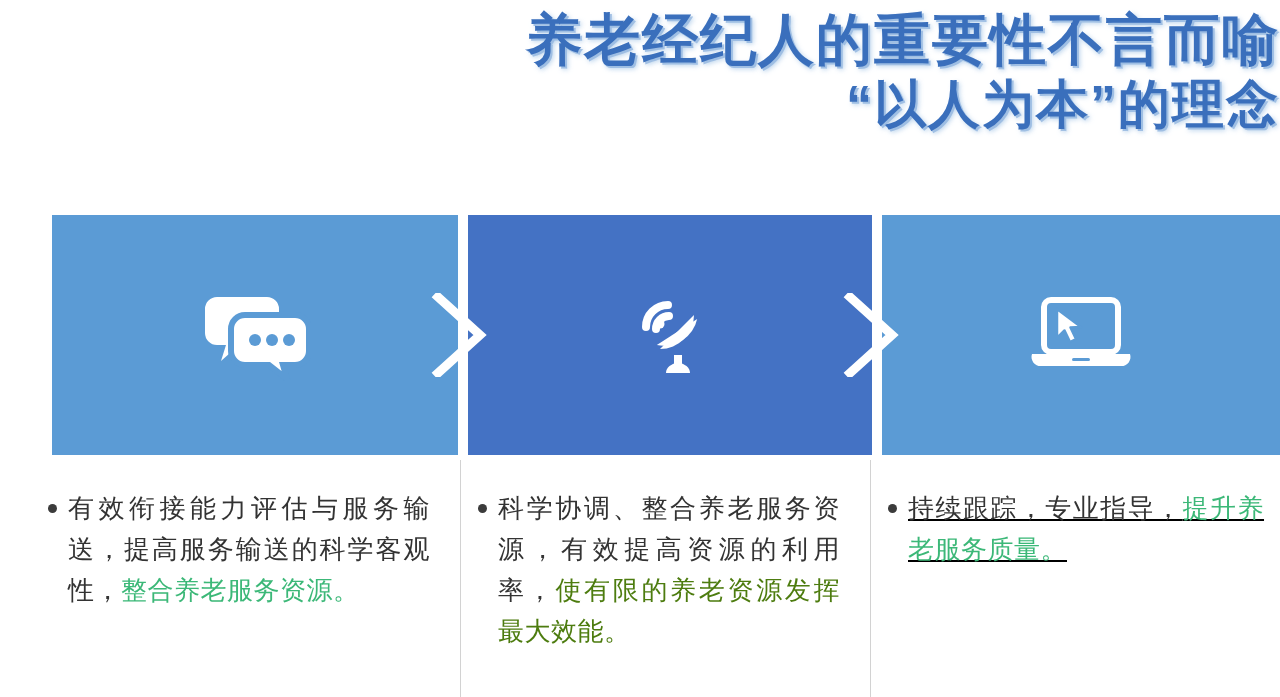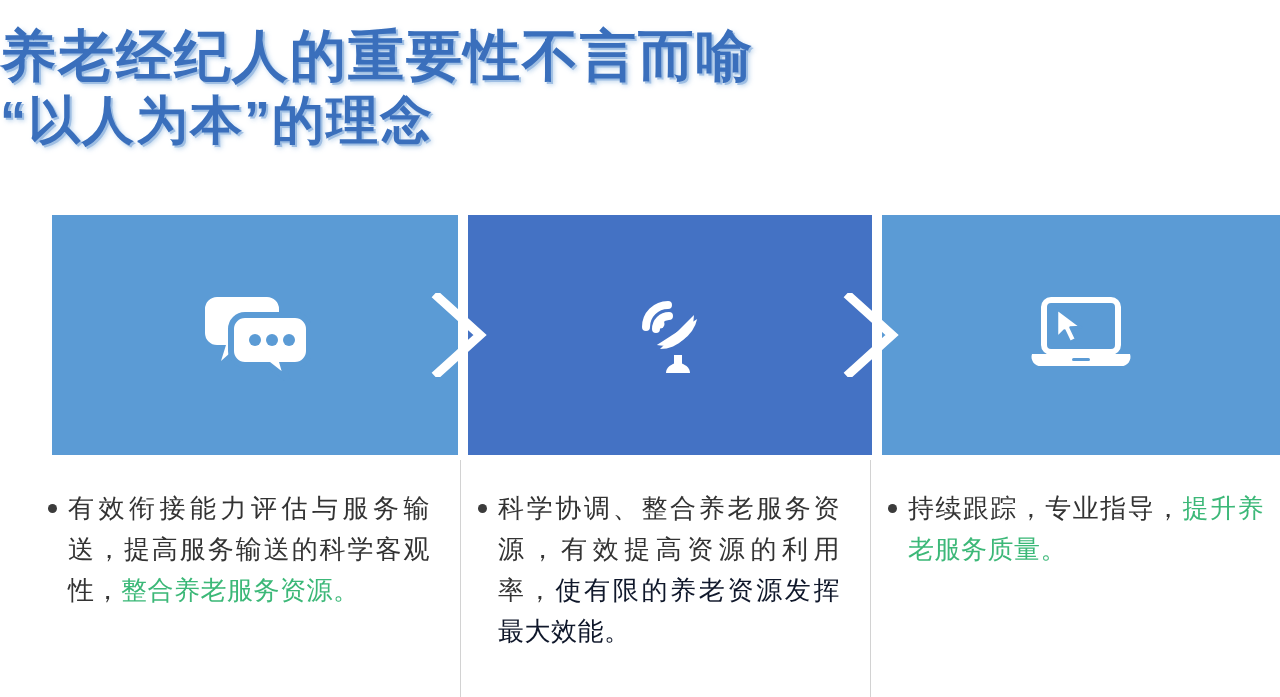--- a/index.html
+++ b/index.html
@@ -11,22 +11,22 @@
     width: 1280px;
     height: 697px;
     overflow: hidden;
     font-family: "Liberation Sans", "DejaVu Sans", sans-serif;
     position: relative;
   }
 
   
   .title-block {
     width: 100%;
-    padding-top: 26px;
-    text-align: left;
+    padding-top: 10px;
+    text-align: right;
     user-select: none;
   }
   .title-line {
     color: #3a6fbc;
     font-weight: bold;
     letter-spacing: 2px;
     line-height: 1.08;
     text-shadow:
        2px 2px 0 rgba(150,185,225,0.85),
        3px 3px 5px rgba(160,195,230,0.75),
@@ -98,21 +98,21 @@
     width: 1280px;
     height: 209px;
     display: flex;
   }
   .col {
     box-sizing: border-box;
     position: relative;
   }
   .col.c1 { width: 460px; padding: 0 30px 0 48px; }
   .col.c2 { width: 410px; padding: 0 30px 0 18px; }
-  .col.c3 { width: 410px; padding: 0 16px 0 18px; }
+  .col.c3 { width: 410px; padding: 0 16px 0 18px; text-decoration: underline; }
 
   .bullet-row {
     display: flex;
     align-items: flex-start;
   }
   .bullet-dot {
     flex: 0 0 auto;
     width: 9px;
     height: 9px;
     border-radius: 50%;
@@ -213,21 +213,21 @@
   <div class="col c1">
     <div class="bullet-row">
       <span class="bullet-dot"></span>
       <span class="bullet-text" style="color: rgb(51, 51, 51);"><span>有效衔接能力评估与服务输送，提高服务输送的科学客观性，</span><span class="hl" style="color: rgb(60, 184, 120);">整合养老服务资源。</span></span>
     </div>
   </div>
 
   <div class="col c2">
     <div class="bullet-row">
       <span class="bullet-dot"></span>
-      <span class="bullet-text" style="color: rgb(51, 51, 51);"><span>科学协调、整合养老服务资源，有效提高资源的利用率，</span><span class="hl" style="color: #0f172a; font-family: Liberation Serif, serif;">使有限的养老资源发挥最大效能。</span></span>
+      <span class="bullet-text" style="color: rgb(51, 51, 51);"><span>科学协调、整合养老服务资源，有效提高资源的利用率，</span><span class="hl" style="color: #4d7c0f; font-family: Liberation Serif, serif;">使有限的养老资源发挥最大效能。</span></span>
     </div>
   </div>
 
   <div class="col c3">
     <div class="bullet-row">
       <span class="bullet-dot"></span>
       <span class="bullet-text" style="color: rgb(51, 51, 51);"><span>持续跟踪，专业指导，</span><span class="hl" style="color: rgb(60, 184, 120);">提升养老服务质量。</span></span>
     </div>
   </div>
 

